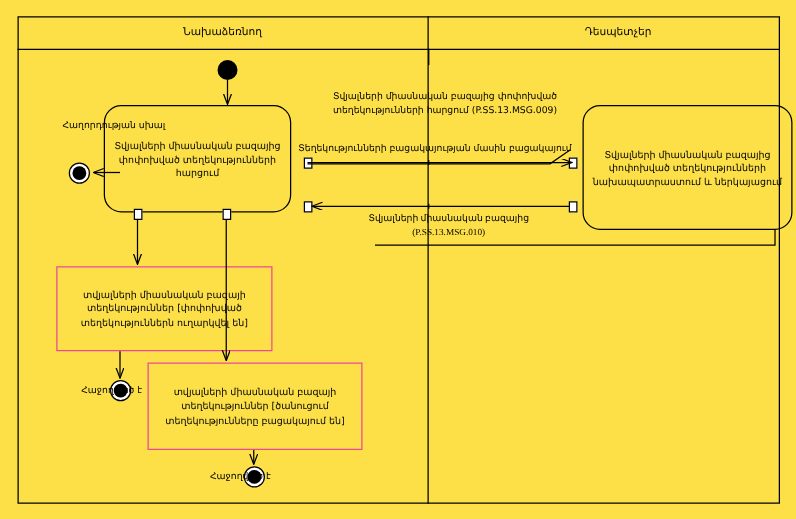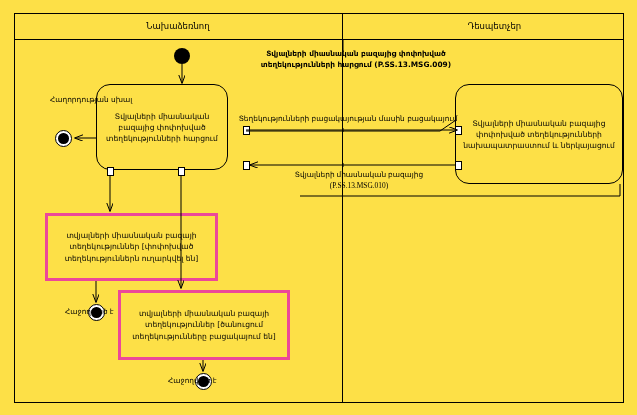--- a/index.html
+++ b/index.html
@@ -7,21 +7,21 @@
   #canvas{position:relative;width:637px;height:415px;background:#fde047;overflow:hidden;}
 
   .lane-frame{position:absolute;border:1px solid #000;box-sizing:border-box;}
   .lane-header{position:absolute;display:flex;align-items:center;justify-content:center;
                font-size:8.5px;color:#000;box-sizing:border-box;}
   .lane-divider{position:absolute;background:#000;}
 
   .activity{position:absolute;box-sizing:border-box;border:1px solid #000;
             border-radius:14px;display:flex;align-items:center;justify-content:center;
             text-align:center;font-size:7.6px;line-height:1.45;color:#000;padding:4px 7px;}
-  .objnode{position:absolute;box-sizing:border-box;border:3px solid #ec4899;
+  .objnode{position:absolute;box-sizing:border-box;border:1px solid #ec4899;
            display:flex;align-items:center;justify-content:flex-end;text-align:center;
            font-size:7.6px;line-height:1.5;color:#000;padding:4px 6px;}
 
   .init-node{position:absolute;width:16px;height:16px;border-radius:50%;background:#000;}
   .final-node{position:absolute;width:17px;height:17px;border-radius:50%;
               border:1.5px solid #000;background:#fff;box-sizing:border-box;}
   .final-node::after{content:"";position:absolute;left:2.2px;top:2.2px;right:2.2px;bottom:2.2px;
                      border-radius:50%;background:#000;}
 
   .msg-label{position:absolute;text-align:center;font-size:7.4px;line-height:1.45;color:#000;}
@@ -44,34 +44,34 @@
 
   <div class="lane-header" style="left:14px;top:13px;width:328px;height:26px;">
     <span>Նախաձեռնող</span>
   </div>
   <div class="lane-header" style="left:354px;top:13px;width:281px;height:26px;">
     <span>Դեսպետչեր</span>
   </div>
 
   <div class="init-node" style="left:174px;top:48px;"></div>
 
-  <div class="activity" style="left:96px;top:84px;width:132px;height:86px;">
+  <div class="activity" style="left:83px;top:84px;width:150px;height:86px;">
     <span>Տվյալների միասնական բազայից փոփոխված տեղեկությունների հարցում</span>
   </div>
 
-  <div class="activity" style="left:455px;top:84px;width:168px;height:100px;">
+  <div class="activity" style="left:466px;top:84px;width:168px;height:100px;">
     <span>Տվյալների միասնական բազայից փոփոխված տեղեկությունների նախապատրաստում և ներկայացում</span>
   </div>
 
   <div class="final-node" style="left:55px;top:130px;"></div>
   <div class="side-label" style="left:10px;top:95px;">
     <span>Հաղորդության սխալ</span>
   </div>
 
-  <div class="msg-label" style="left:250px;top:49px;width:212px;font-weight:bold;">
+  <div class="msg-label" style="left:250px;top:72px;width:212px;">
     <div>Տվյալների միասնական բազայից փոփոխված</div>
     <div>տեղեկությունների հարցում (P.SS.13.MSG.009)</div>
   </div>
 
   <div class="msg-label" style="left:237px;top:114px;width:222px;">
     <div>Տեղեկությունների բացակայության մասին բացակայում</div>
   </div>
 
   <div class="msg-label" style="left:255px;top:170px;width:208px;font-family:Liberation Serif, serif;">
     <div>Տվյալների միասնական բազայից</div>

